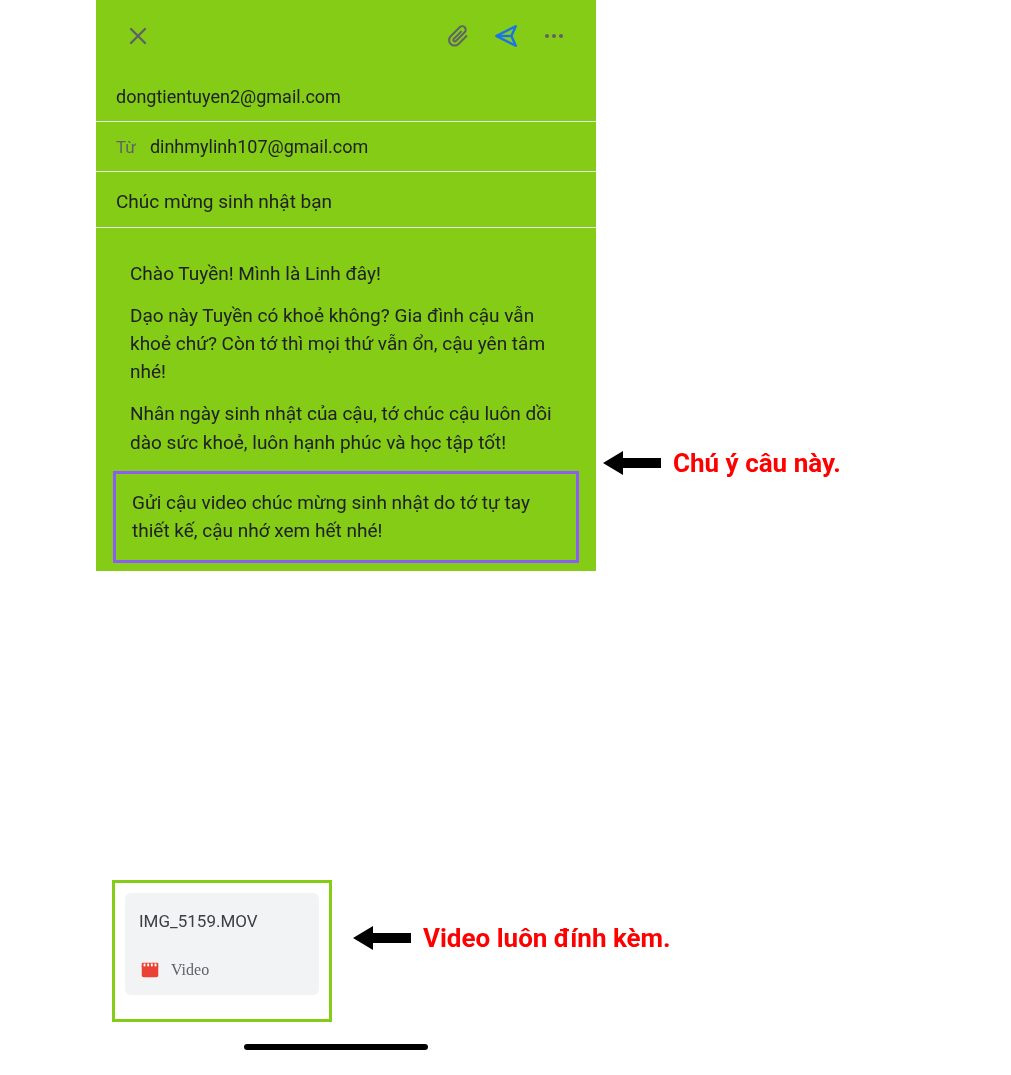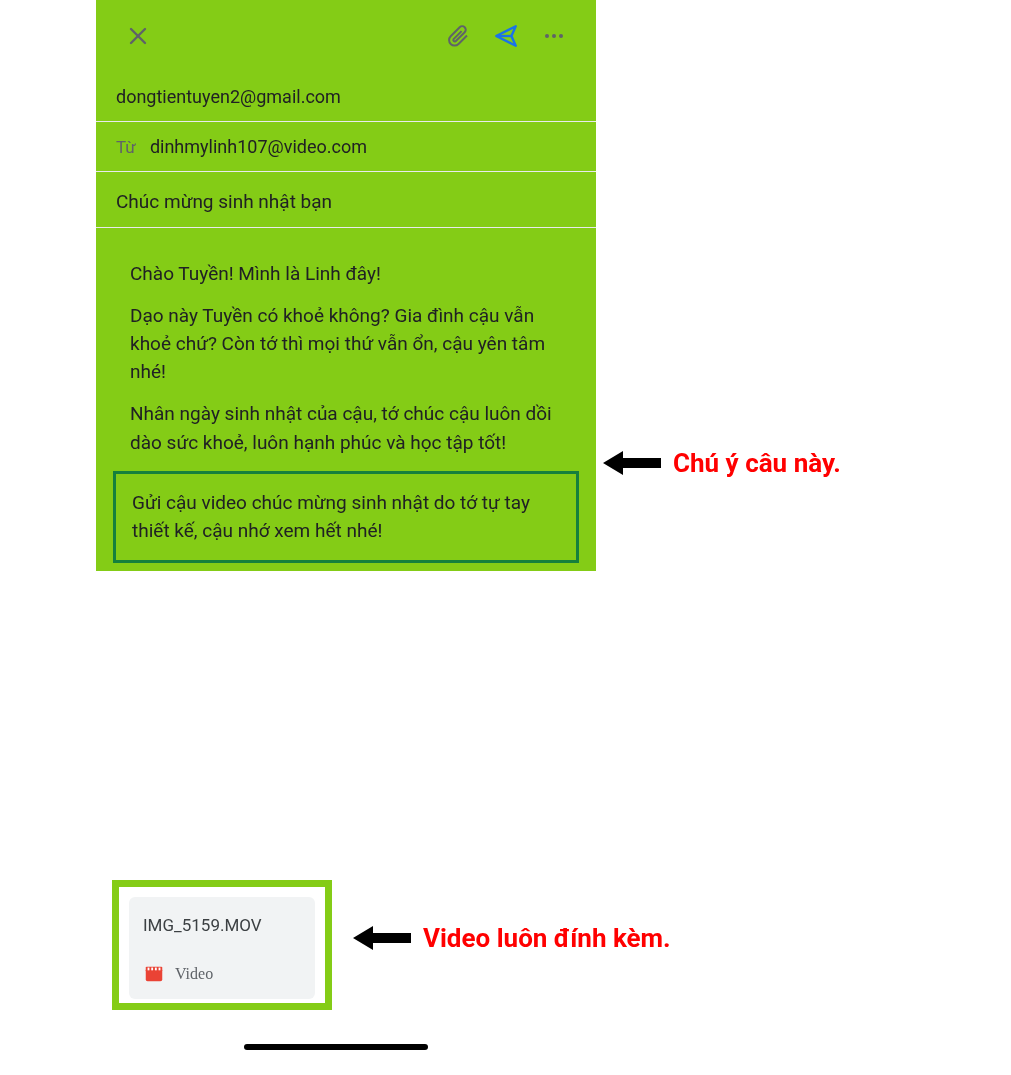--- a/index.html
+++ b/index.html
@@ -10,23 +10,23 @@
     .icon-btn { width: 36px; height: 36px; display: flex; align-items: center; justify-content: center; cursor: pointer; color: #5f6368; }
     .icon-send { color: #1a73e8; }
     .row { padding: 14px 20px; border-bottom: 1px solid #e8eaed; font-size: 18px; color: #202124; }
     .row.to { color: #202124; }
     .row.from { display: flex; gap: 14px; align-items: center; }
     .row.from .label { color: #5f6368; font-size: 17px; }
     .row.from .addr { color: #202124; }
     .subject { padding: 18px 20px 14px 20px; border-bottom: 1px solid #e8eaed; font-size: 19px; color: #202124; }
     .body { padding: 18px 20px 8px 20px; font-size: 19px; line-height: 1.48; color: #202124; }
     .body p { margin: 14px; }
-    .highlight-box { border: 3px solid #15803d; padding: 1px 2px; margin: 0 -3px; display: block; }
+    .highlight-box { border: 3px solid #8b5cf6; padding: 1px 2px; margin: 0 -3px; display: block; }
     .attachment-area { position: absolute; left: 112px; top: 880px; width: 220px; }
-    .attach-outline { border: 7px solid #84cc16; padding: 10px 10px 4px 10px; }
+    .attach-outline { border: 3px solid #84cc16; padding: 10px 10px 24px 10px; }
     .attach-card { background: #f1f3f4; border-radius: 6px; padding: 18px 14px 14px 14px; }
     .attach-title { font-size: 17px; color: #3c4043; margin-bottom: 28px; }
     .attach-meta { display: flex; align-items: center; gap: 10px; }
     .video-icon { width: 22px; height: 22px; }
     .attach-sub { font-size: 16px; color: #5f6368; font-family: Liberation Serif, serif; }
     .annotation { position: absolute; display: flex; align-items: center; gap: 12px; font-size: 26px; font-weight: 700; color: #ff0000; }
     .annotation.a1 { left: 603px; top: 448px; }
     .annotation.a2 { left: 353px; top: 923px; }
     .arrow { display: inline-block; }
     .home-indicator { position: absolute; left: 244px; top: 1044px; width: 184px; height: 6px; background: #000; border-radius: 3px; }
@@ -62,21 +62,21 @@
         </svg>
     </div>
   </div>
 
   <div class="row to">
     <span>dongtientuyen2@gmail.com</span>
   </div>
 
   <div class="row from">
     <span class="label">Từ</span>
-    <span class="addr">dinhmylinh107@video.com</span>
+    <span class="addr">dinhmylinh107@gmail.com</span>
   </div>
 
   <div class="subject">
     <span>Chúc mừng sinh nhật bạn</span>
   </div>
 
   <div class="body">
     <p>Chào Tuyền! Mình là Linh đây!</p>
     <p>Dạo này Tuyền có khoẻ không? Gia đình cậu vẫn khoẻ chứ? Còn tớ thì mọi thứ vẫn ổn, cậu yên tâm nhé!</p>
     <p>Nhân ngày sinh nhật của cậu, tớ chúc cậu luôn dồi dào sức khoẻ, luôn hạnh phúc và học tập tốt!</p>

